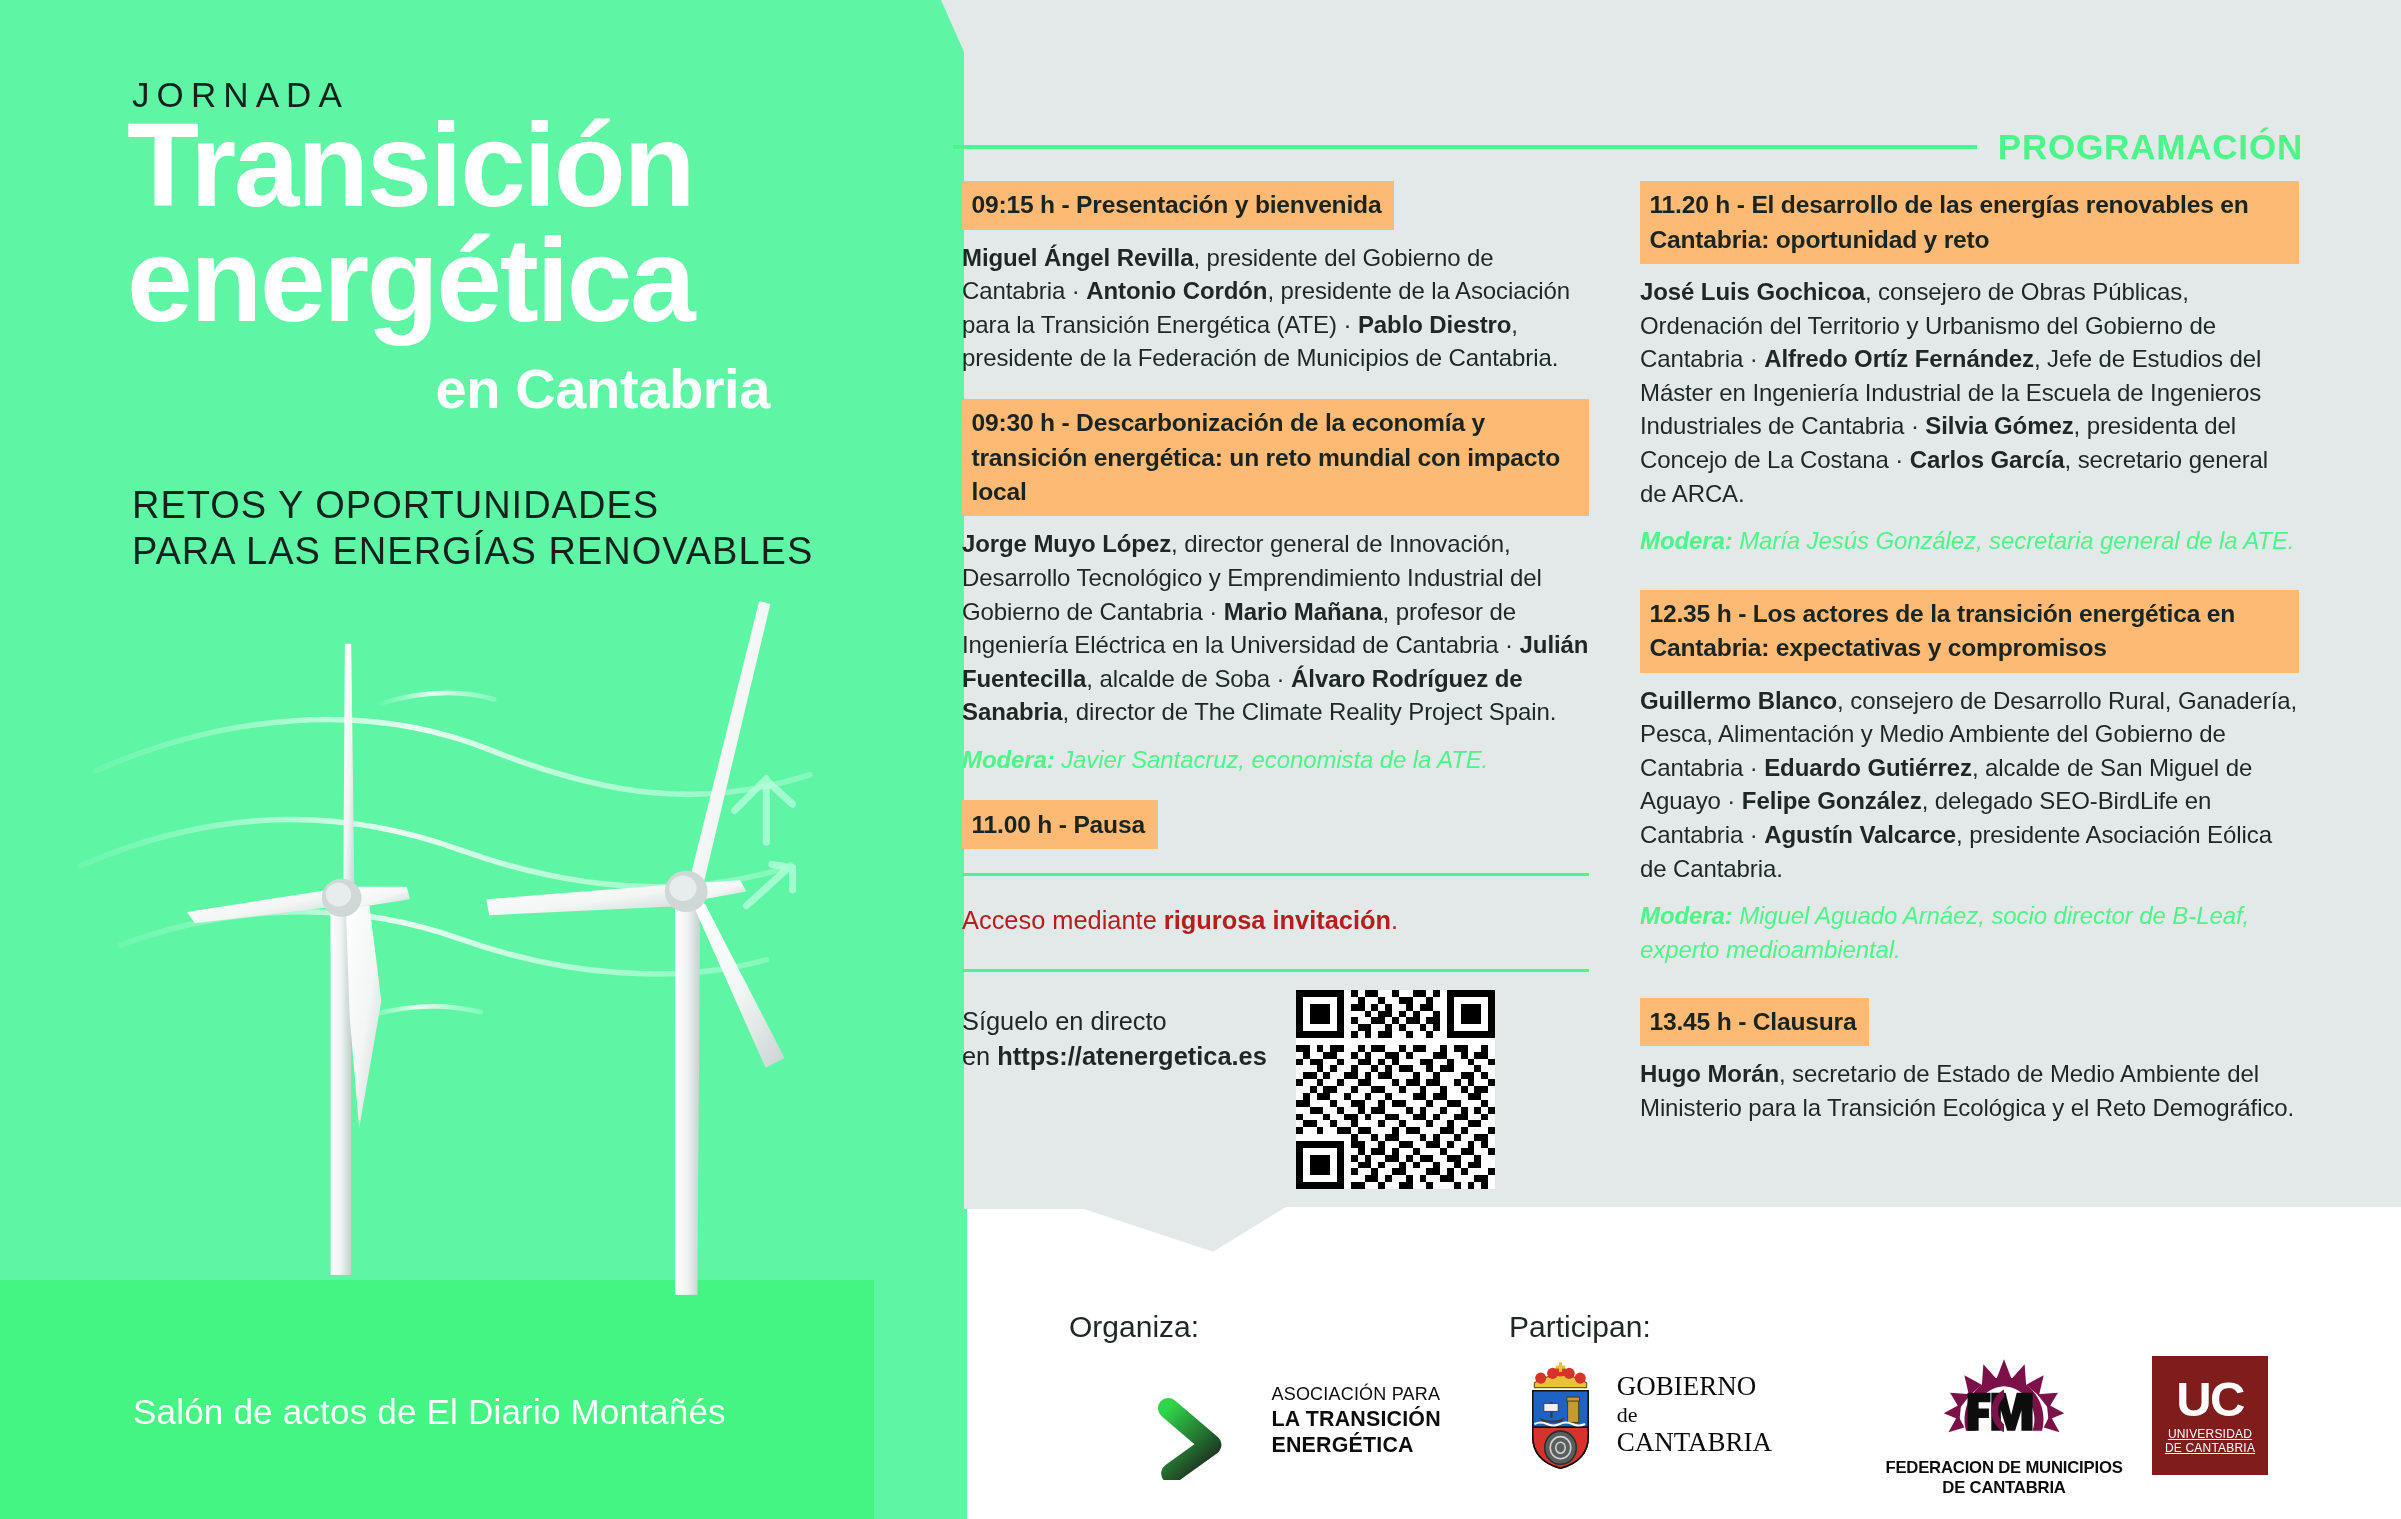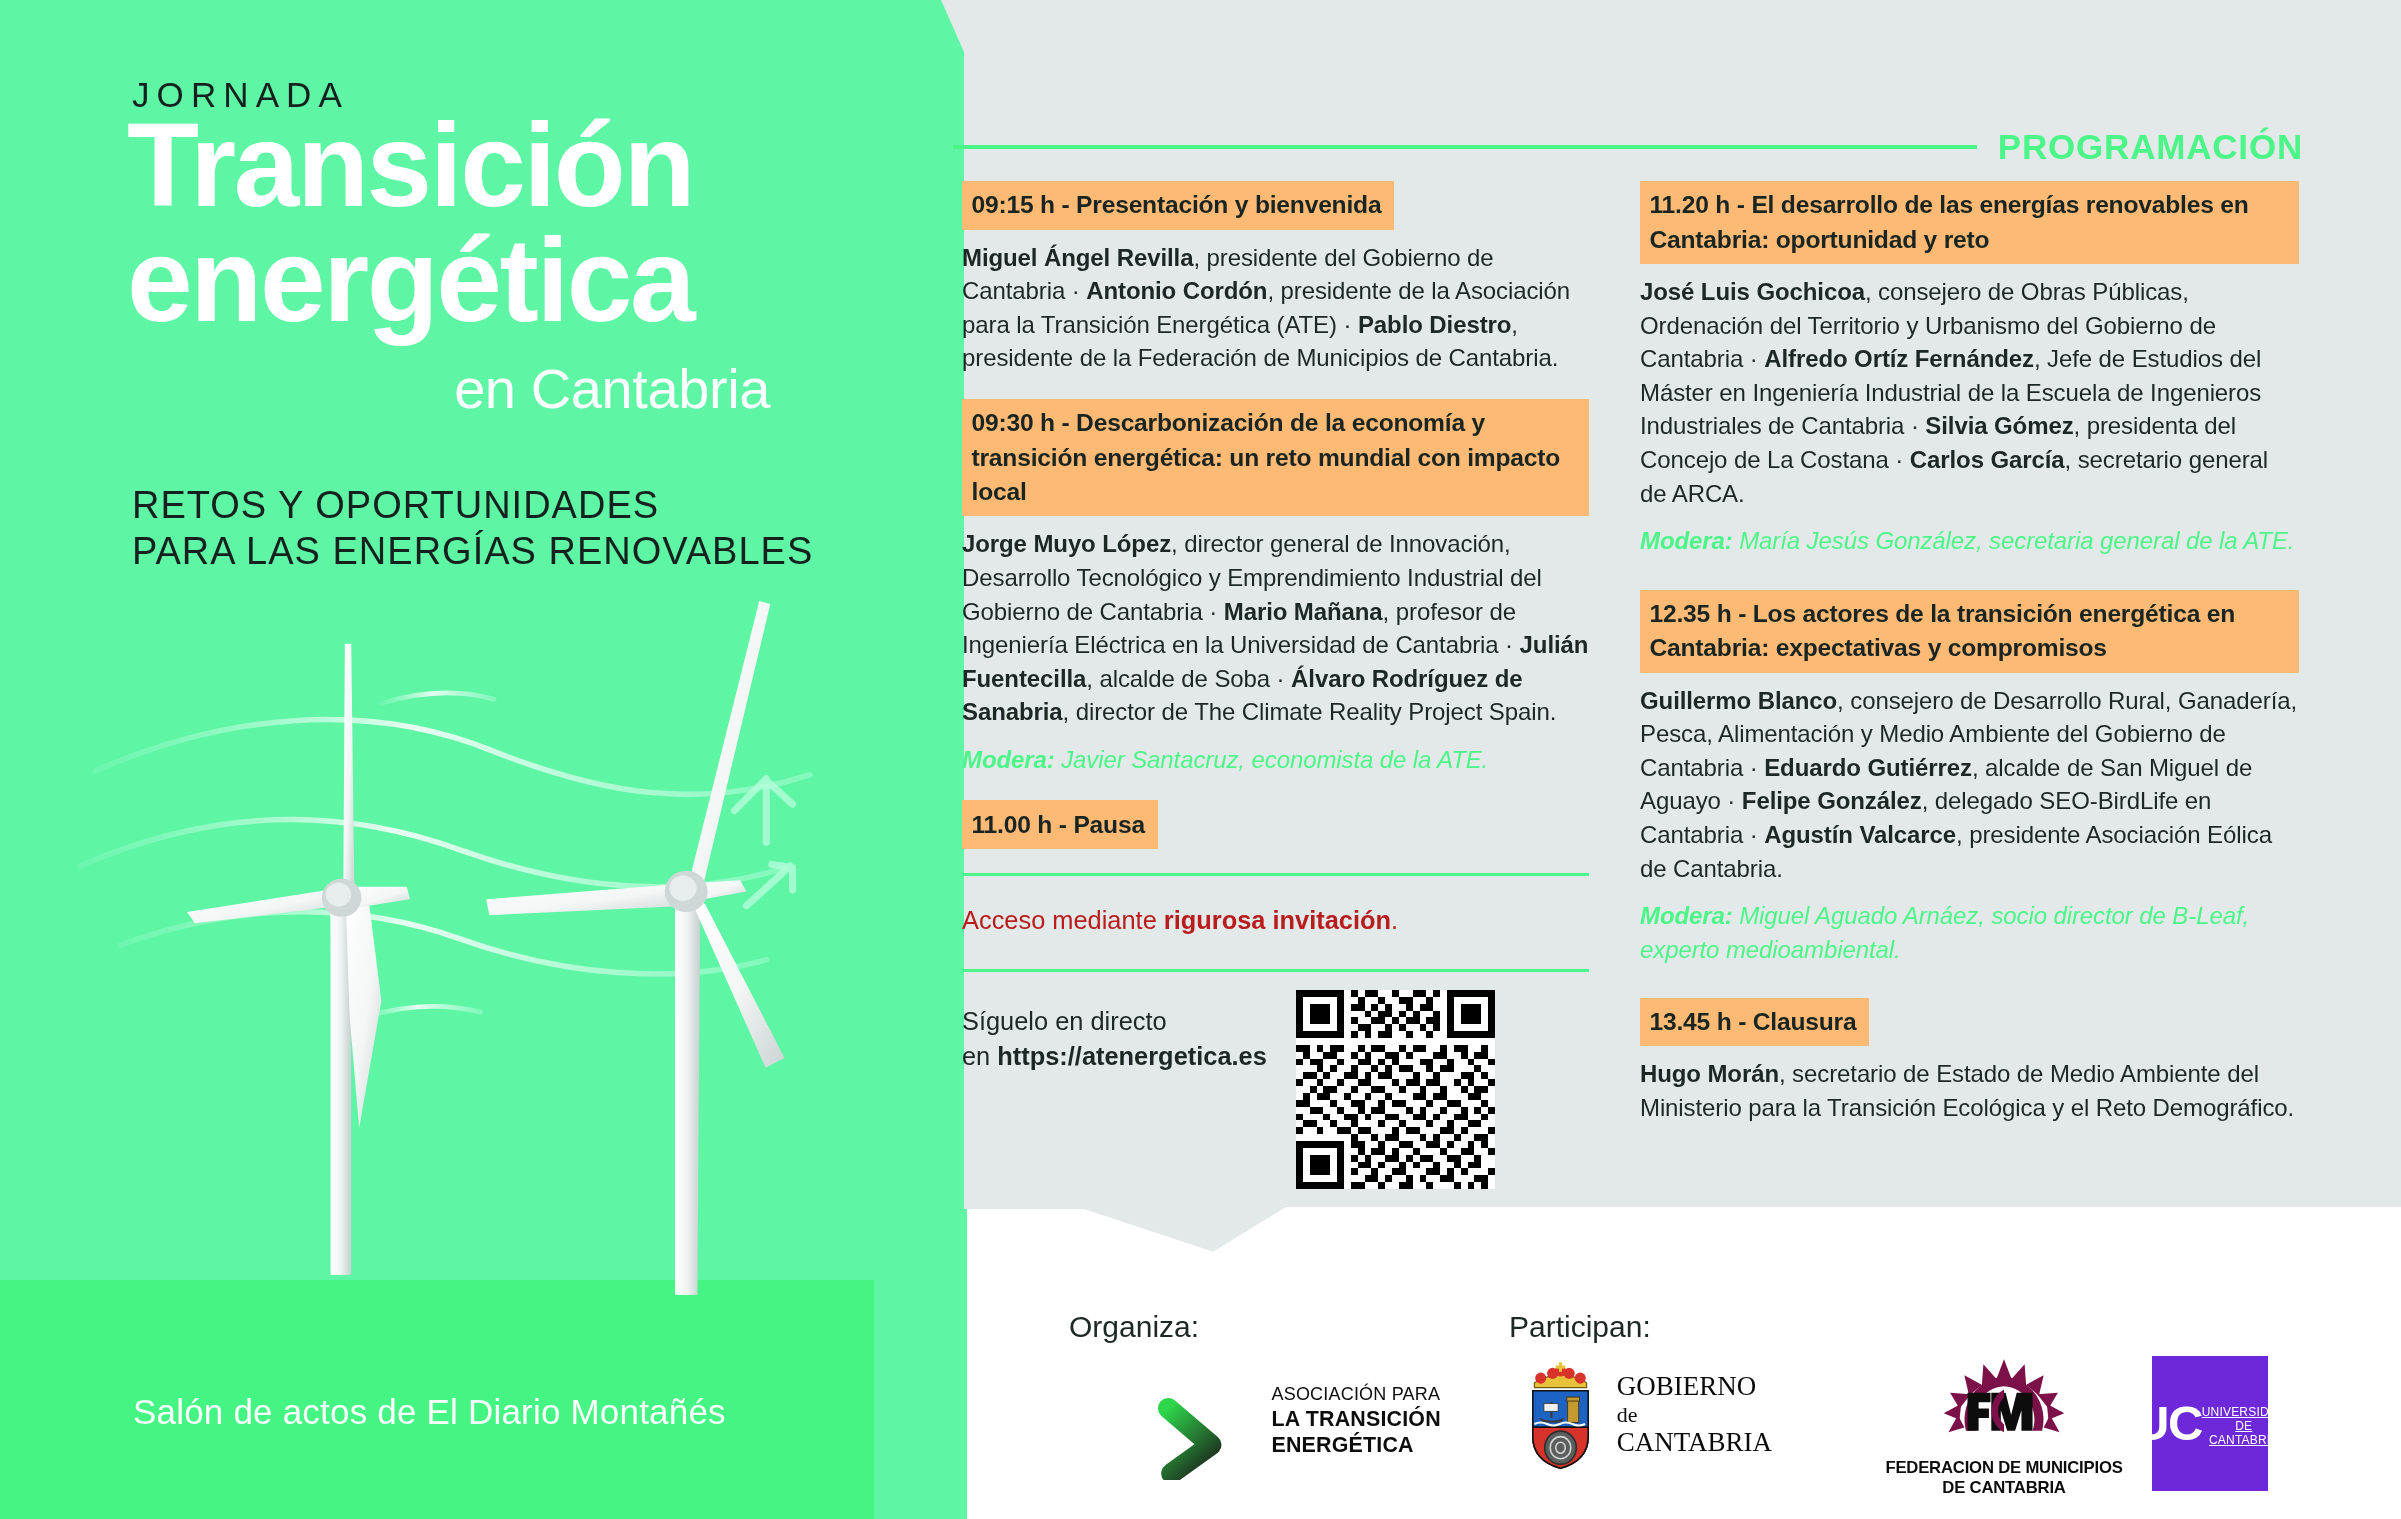--- a/index.html
+++ b/index.html
@@ -61,21 +61,21 @@
     width: 810px;
   }
   .title-line {
     font-size: 118px; line-height: 0.93; font-weight: 800;
     color: #ffffff; letter-spacing: -2.4px;
     white-space: nowrap;
   }
   .title-line.l2 { margin-top: 4.8px; }
   .title-sub {
     text-align: right;
-    font-size: 56px; font-weight: 400; color: #ffffff;
+    font-size: 56px; font-weight: 700; color: #ffffff;
     margin-top: 20.6px; letter-spacing: -0.4px;
     padding-right: 167px;
   }
   .tagline {
     position: absolute; left: 132px; top: 483px;
     font-size: 38px; line-height: 1.20; font-weight: 400;
     color: #14211e; letter-spacing: 1px;
   }
 
   
@@ -204,23 +204,23 @@
     position: absolute; left: 802px; top: 62px;
     text-align: center; width: 238px; margin-left: 35px;
   }
   .fmc-text {
     font-size: 16.7px; font-weight: 800; color: #0d0d0d;
     line-height: 1.22; letter-spacing: -0.2px; margin-top: 4.8px;
   }
 
   .logo-uc {
     position: absolute; left: 1104px; top: 62px;
-    width: 116px; height: 135px;
-    background: #6d28d9;
-    display: flex; flex-direction: row;
+    width: 116px; height: 119px;
+    background: #7f1d1d;
+    display: flex; flex-direction: column;
     align-items: center; justify-content: center;
   }
   .uc-mark {
     font-size: 49px; font-weight: 800; color: #ffffff;
     letter-spacing: -1.6px; line-height: 0.95;
   }
   .uc-sub {
     font-size: 12px; color: #ffffff; line-height: 1.18;
     text-align: center; margin-top: 5px; letter-spacing: 0.2px; text-decoration: underline;
   }

